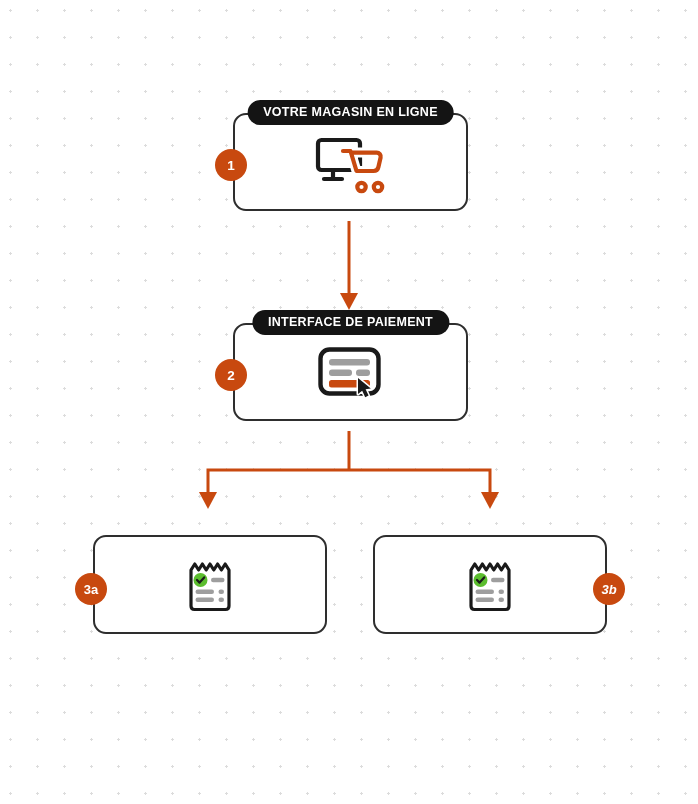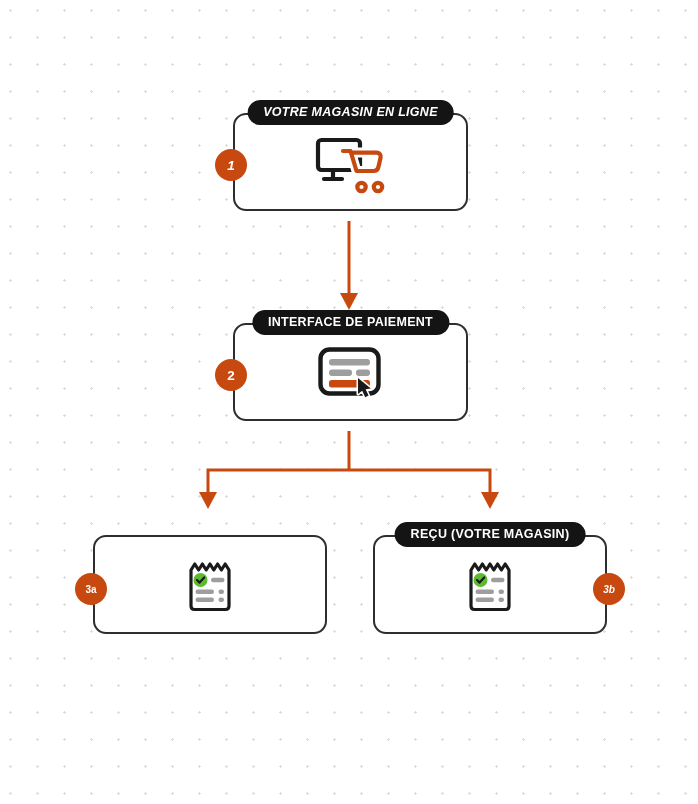--- a/index.html
+++ b/index.html
@@ -24,21 +24,21 @@
     pointer-events: none;
   }
   .node {
     position: absolute;
     background: #ffffff;
     border: 2.5px solid #2e2e2e;
     border-radius: 13px;
     box-sizing: border-box;
   }
   .node-1, .node-2 { left: 233px; width: 235px; height: 98px; }
-  .node-1 { top: 113px; font-style: italic; }
+  .node-1 { top: 113px; }
   .node-2 { top: 323px; text-align: right; }
   .node-3a { left: 93px;  top: 535px; width: 234px; height: 99px; }
   .node-3b { left: 373px; top: 535px; width: 234px; height: 99px; }
 
   .pill {
     position: absolute;
     top: -15px;
     left: 50%;
     transform: translateX(-50%);
     height: 25px;
@@ -62,21 +62,21 @@
     font-weight: bold;
     font-size: 13.5px;
     display: flex;
     align-items: center;
     justify-content: center;
   }
   .badge-left  { left: -20px; }
   .badge-right { right: -20px; font-style: italic; }
   .badge-mid   { top: 34px; }
   .badge-low   { top: 36px; }
-  .badge-sub   { font-size: 10px; }
+  .badge-sub   { font-size: 13px; }
 
   .icon-wrap {
     position: absolute;
     left: 50%;
     top: 53%;
     transform: translate(-50%, -50%);
     line-height: 0;
   }
   .icon-wrap-receipt { top: 50%; }
 </style>
@@ -144,21 +144,20 @@
         <rect x="25" y="20.8" width="13.5" height="4.4" rx="2.2" fill="#9e9e9e"></rect>
         <rect x="9.5" y="32.5" width="18.5" height="4.4" rx="2.2" fill="#9e9e9e"></rect>
         <rect x="32.5" y="32.5" width="5.5" height="4.4" rx="2.2" fill="#9e9e9e"></rect>
         <rect x="9.5" y="40.5" width="18.5" height="4.4" rx="2.2" fill="#9e9e9e"></rect>
         <rect x="32.5" y="40.5" width="5.5" height="4.4" rx="2.2" fill="#9e9e9e"></rect>
       </svg>
     </div>
   </div>
 
   <div class="node node-3b">
-    <div class="pill">REÇU (VOTRE MAGASIN)</div>
     <div class="badge badge-right badge-low badge-sub">3b</div>
     <div class="icon-wrap icon-wrap-receipt">
       <svg width="48" height="56" viewBox="0 0 48 56">
         <path d="M43 13 V49 Q43 52.5 39.5 52.5 H8.5 Q5 52.5 5 49 V13 L8.8 7 L12.6 13 L16.4 7 L20.2 13 L24 7 L27.8 13 L31.6 7 L35.4 13 L39.2 7 L43 13 Z" fill="#ffffff" stroke="#1a1a1a" stroke-width="3.2" stroke-linejoin="round"></path>
         <circle cx="14.5" cy="23" r="7" fill="#5bbd2e"></circle>
         <path d="M11 23 l2.6 2.6 4.6 -5.2" fill="none" stroke="#1a1a1a" stroke-width="2.2" stroke-linecap="round" stroke-linejoin="round"></path>
         <rect x="25" y="20.8" width="13.5" height="4.4" rx="2.2" fill="#9e9e9e"></rect>
         <rect x="9.5" y="32.5" width="18.5" height="4.4" rx="2.2" fill="#9e9e9e"></rect>
         <rect x="32.5" y="32.5" width="5.5" height="4.4" rx="2.2" fill="#9e9e9e"></rect>
         <rect x="9.5" y="40.5" width="18.5" height="4.4" rx="2.2" fill="#9e9e9e"></rect>

